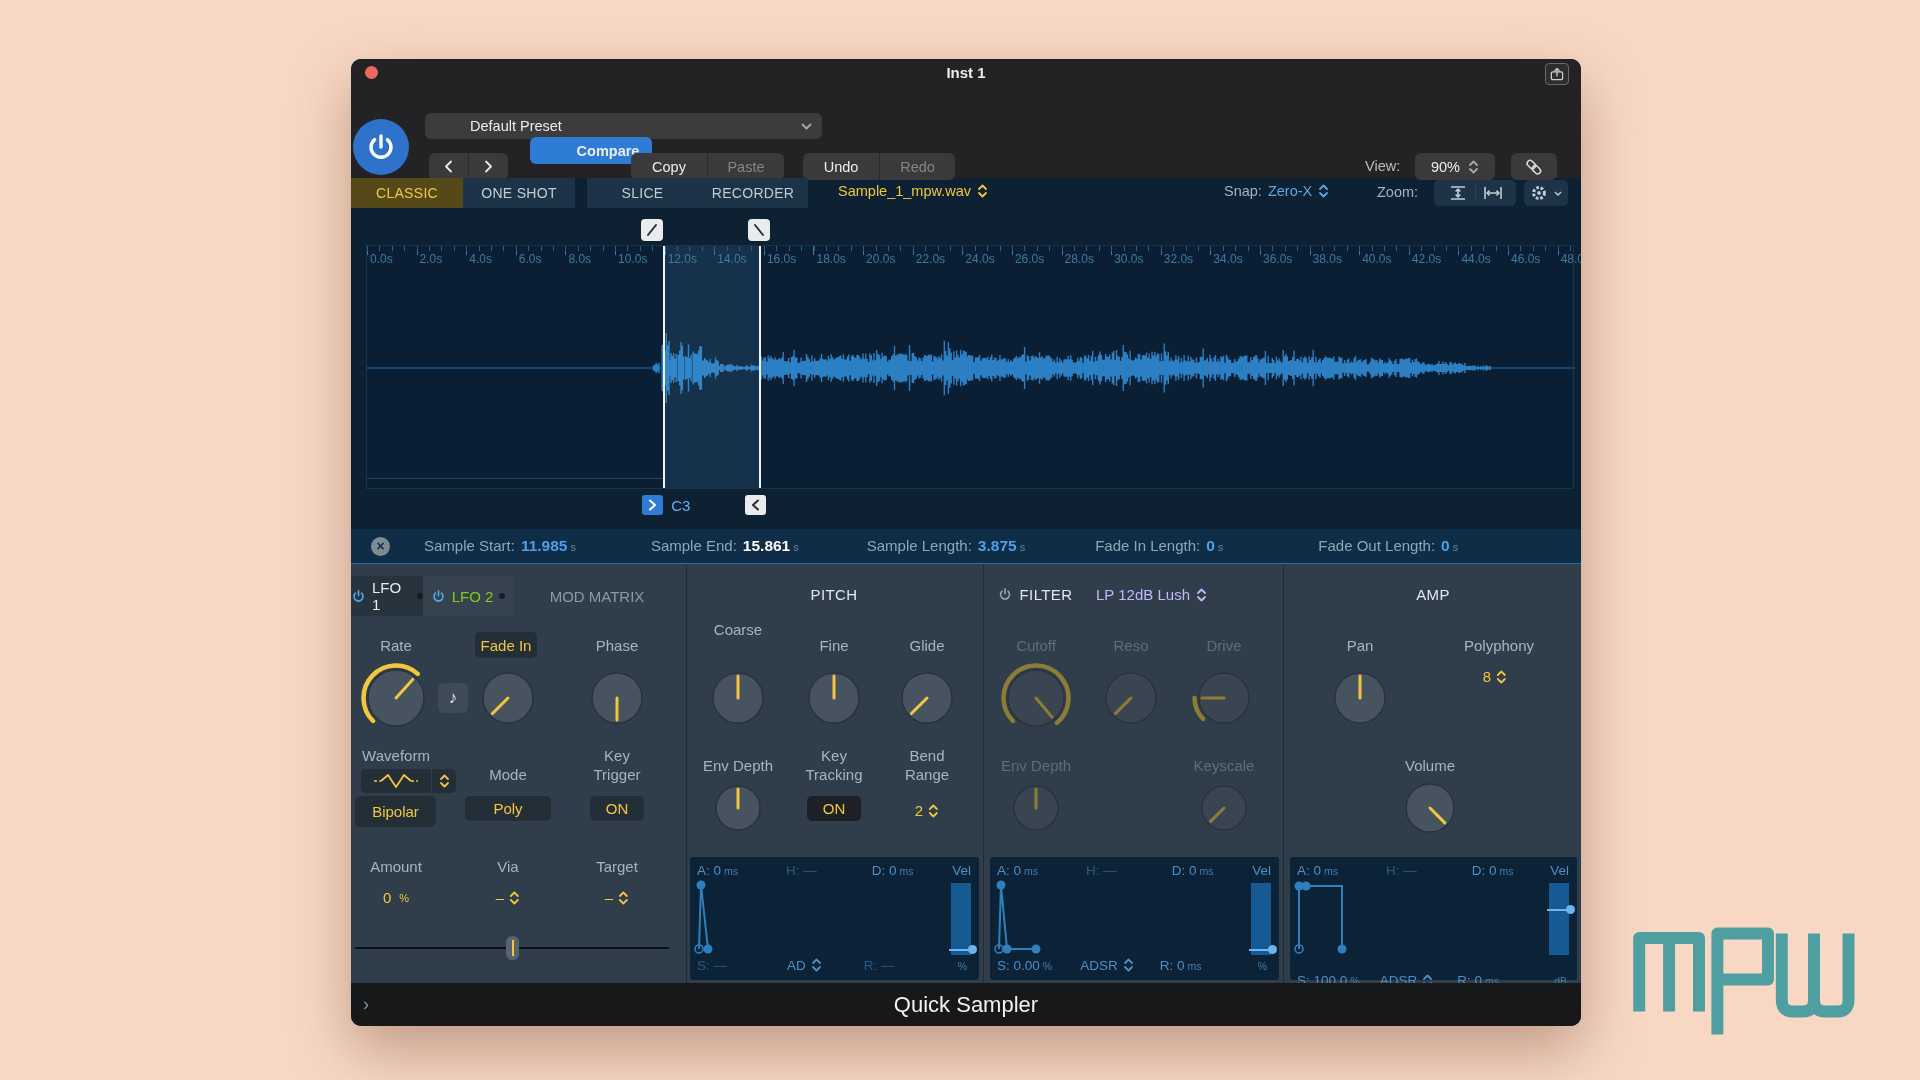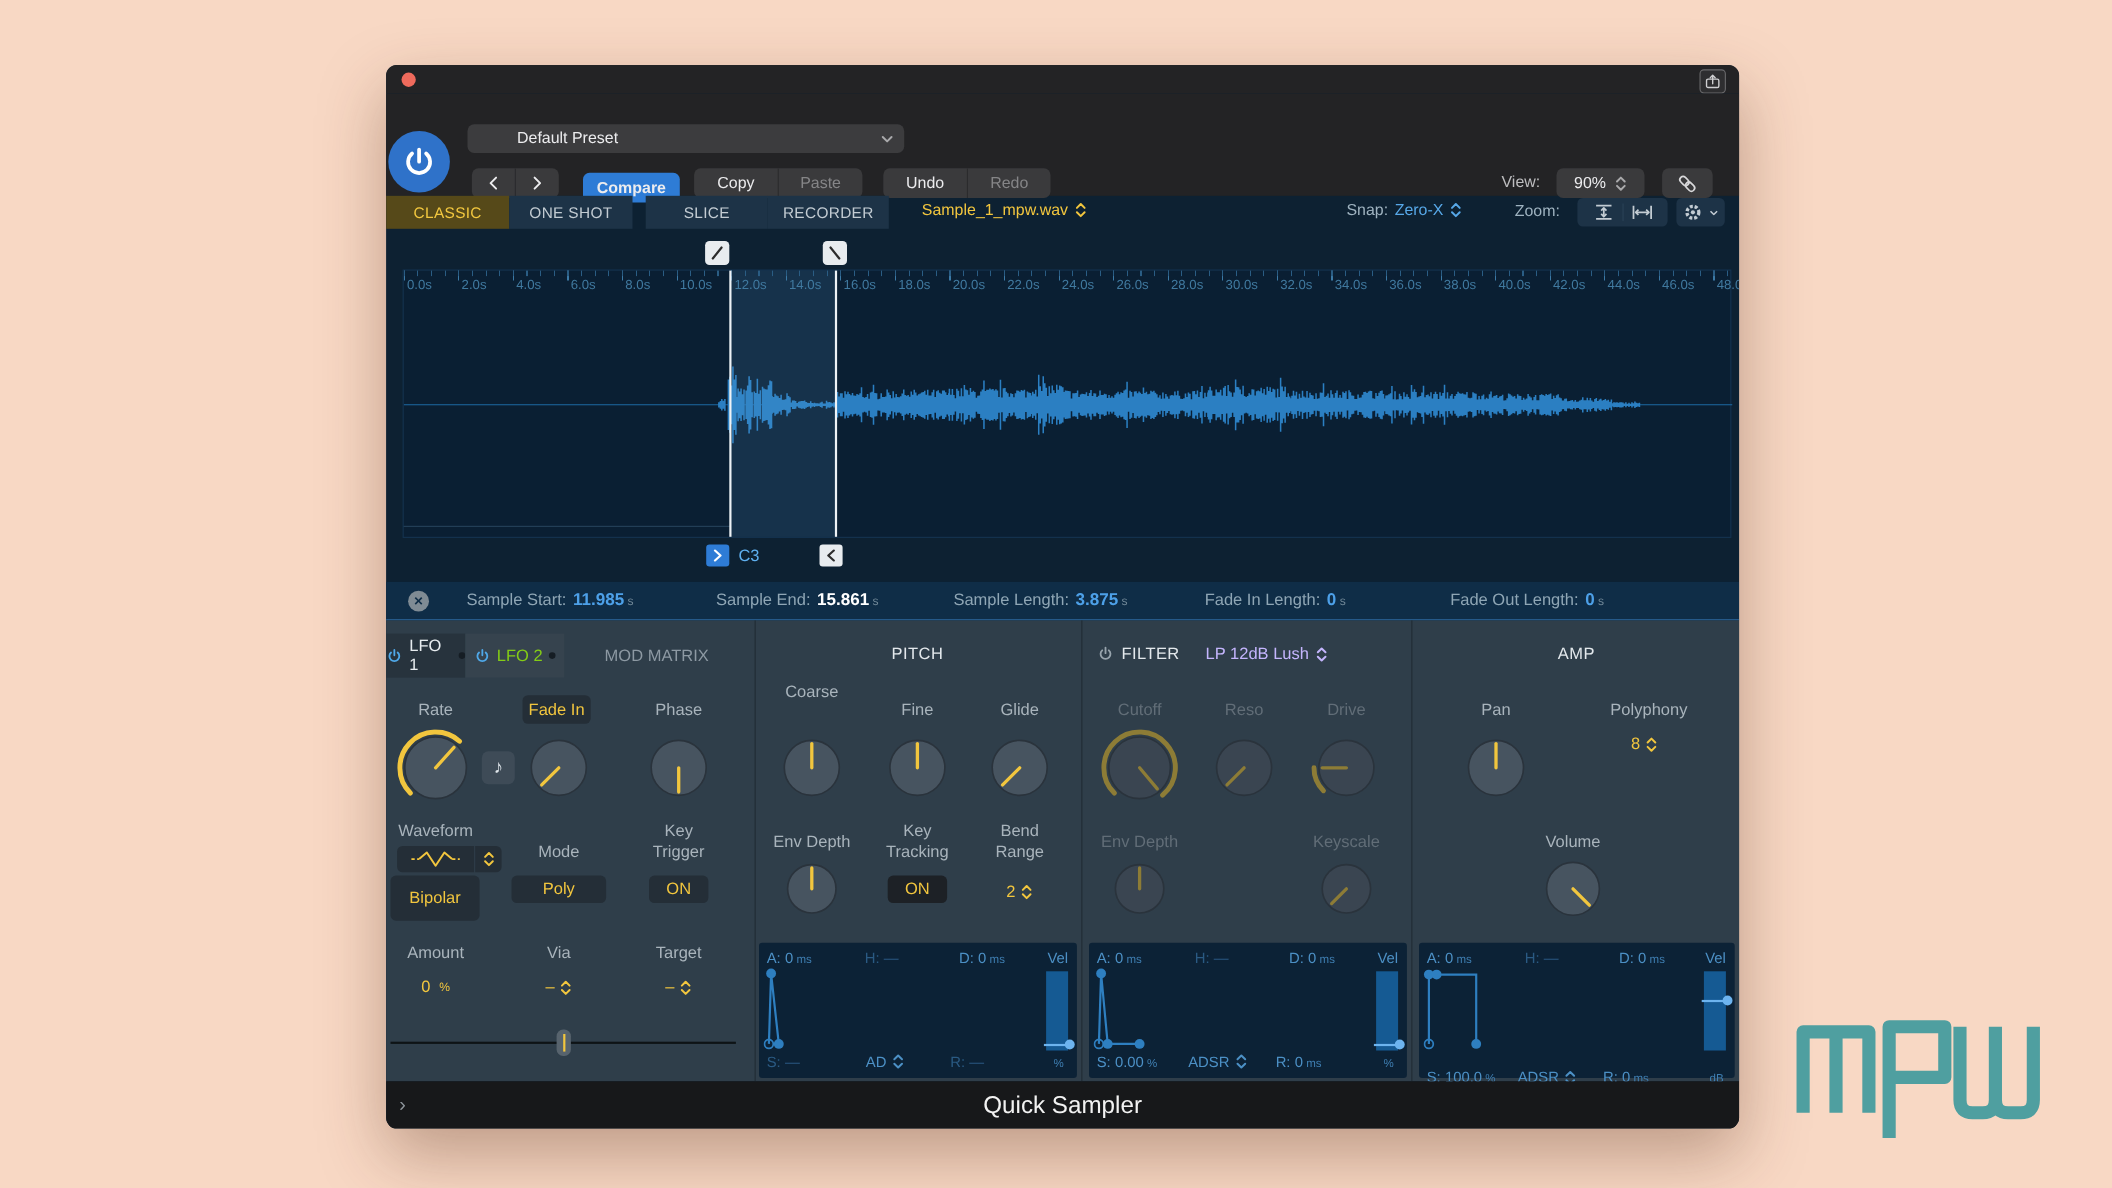--- a/index.html
+++ b/index.html
@@ -80,20 +80,21 @@
   svg{display:block;}
 </style>
 </head>
 <body>
 
 <div id="page">
 <div id="win">
 
   <div id="titlebar">
     <div class="close-dot"></div>
+    <div class="win-title">Inst 1</div>
     <div class="mini-ico">
       <svg width="14" height="14" viewBox="0 0 20 20">
         <rect x="2" y="7" width="16" height="11" rx="2" fill="none" stroke="#cfcfd1" stroke-width="1.8"></rect>
         <path d="M10 13 V2.5 M6.8 5.2 L10 2 L13.2 5.2" fill="none" stroke="#cfcfd1" stroke-width="1.8" stroke-linecap="round" stroke-linejoin="round"></path>
       </svg>
     </div>
   </div>
 
   <div id="hdr">
     <div class="power-big">
@@ -115,21 +116,21 @@
         <svg width="9" height="13" viewBox="0 0 9 13">
               <path d="M7 1.5 L2 6.5 L7 11.5" fill="none" stroke="#ececee" stroke-width="1.8" stroke-linecap="round" stroke-linejoin="round"></path>
             </svg>
       </div>
       <div style="width:39px;">
         <svg width="9" height="13" viewBox="0 0 9 13">
               <path d="M2 1.5 L7 6.5 L2 11.5" fill="none" stroke="#ececee" stroke-width="1.8" stroke-linecap="round" stroke-linejoin="round"></path>
             </svg>
       </div>
     </div>
-    <div class="hbtn blue-btn" style="left:179px;top:72px;width:88px;">Compare</div>
+    <div class="hbtn blue-btn" style="left:179px;top:52px;width:88px;padding-left:34px;">Compare</div>
     <div class="seg" style="left:280px;top:68px;width:153px;">
       <div style="width:76px;">Copy</div>
       <div style="width:76px;" class="dimtxt">Paste</div>
     </div>
     <div class="seg" style="left:452px;top:68px;width:152px;">
       <div style="width:76px;">Undo</div>
       <div style="width:75px;" class="dimtxt">Redo</div>
     </div>
     <div class="view-lbl" style="left:1014px;top:73px;">View:</div>
     <div class="hbtn" style="left:1064px;top:68px;width:80px;gap:8px;">
@@ -436,21 +437,21 @@
       </svg>
     </div>
     <div class="ybox" style="left:81px;top:205px;width:24px;height:24px;border-radius:0 5px 5px 0;">
       <span class="updown">
             <svg width="11" height="16" viewBox="0 0 11 16">
               <path d="M2 6 L5.5 2.5 L9 6" fill="none" stroke="currentColor" stroke-width="1.8" stroke-linecap="round" stroke-linejoin="round"></path>
               <path d="M2 10 L5.5 13.5 L9 10" fill="none" stroke="currentColor" stroke-width="1.8" stroke-linecap="round" stroke-linejoin="round"></path>
             </svg>
           </span>
     </div>
-    <div class="ybox" style="left:4px;top:232px;width:81px;height:41px;">Bipolar</div>
+    <div class="ybox" style="left:4px;top:232px;width:81px;height:31px;">Bipolar</div>
     <div class="lbl" style="left:157px;top:202px;">Mode</div>
     <div class="ybox" style="left:114px;top:232px;width:86px;height:25px;">Poly</div>
     <div class="lbl" style="left:266px;top:183px;width:70px;white-space:normal;line-height:1.25;">Key Trigger</div>
     <div class="ybox" style="left:239px;top:232px;width:54px;height:25px;">ON</div>
 
     <div class="lbl" style="left:387px;top:193px;">Env Depth</div>
     <div class="knob" style="left:358px;top:215px;">
           <svg width="58" height="58" viewBox="0 0 58 58">
             <circle cx="29" cy="29" r="22" fill="#475460" stroke="#2a333c" stroke-width="1.5"></circle>
             <line x1="29" y1="29" x2="29" y2="10" stroke="#f2c63e" stroke-width="3" stroke-linecap="round" transform="rotate(0 29 29)"></line>

